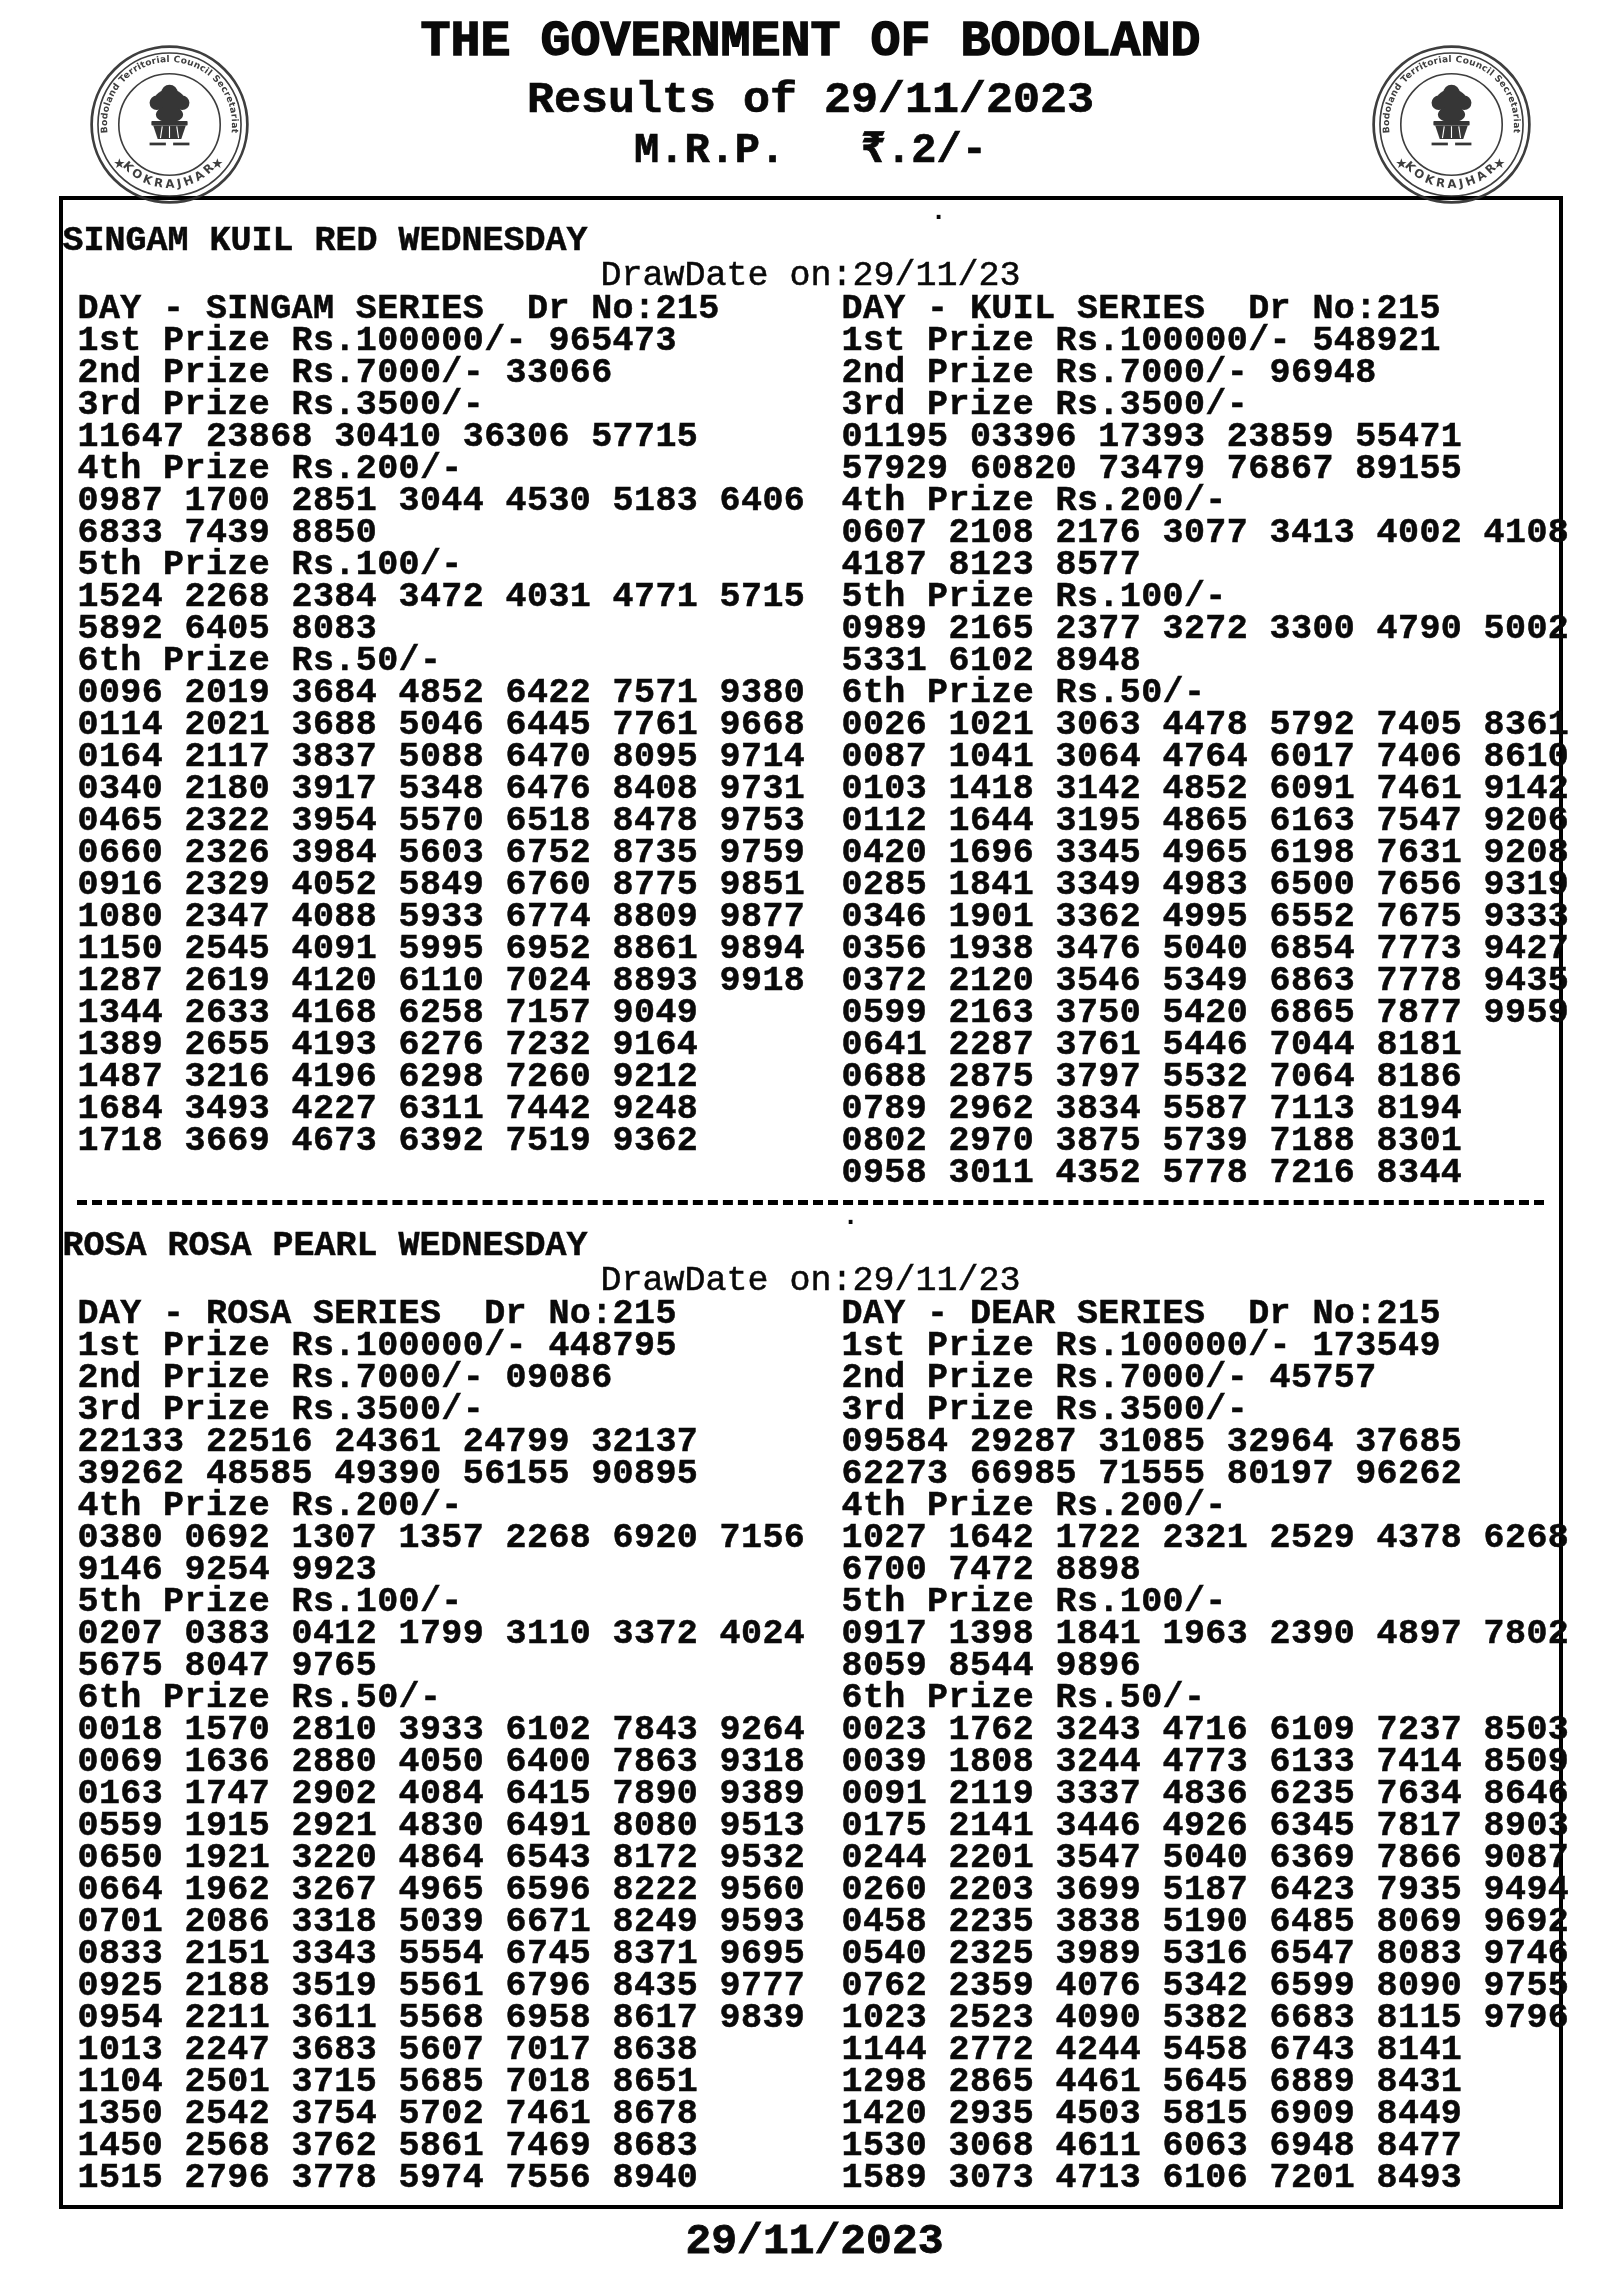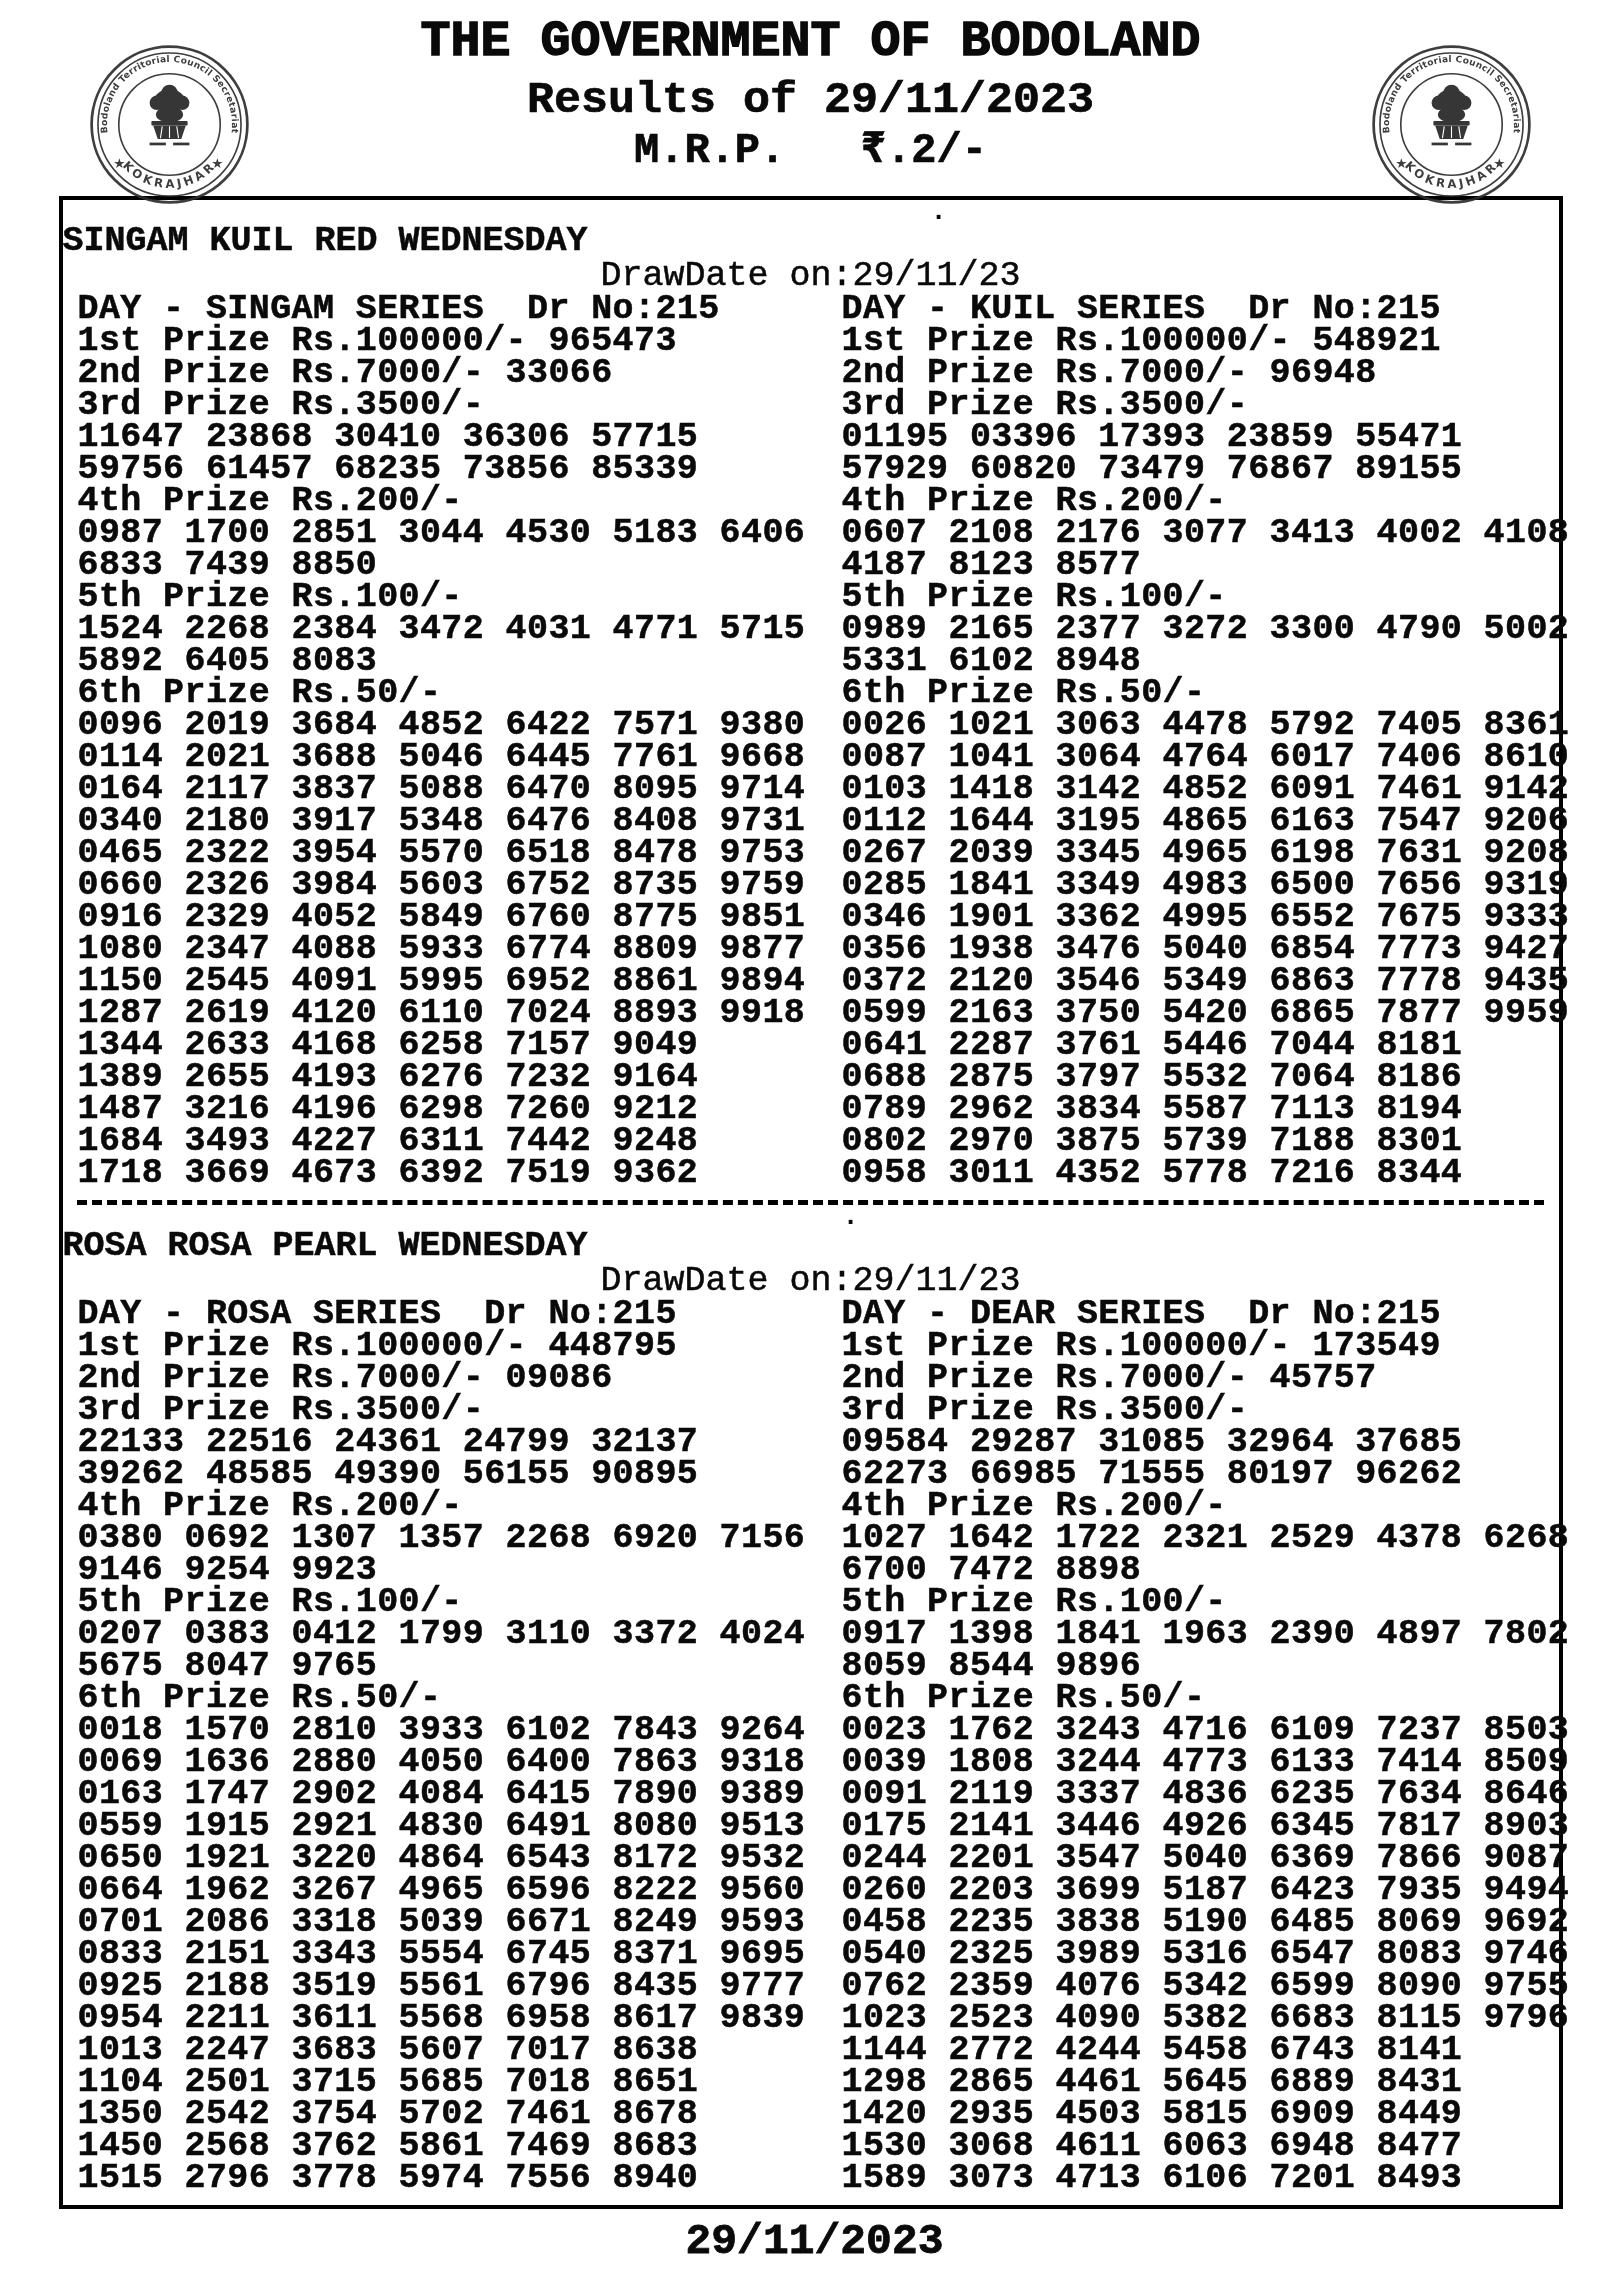--- a/index.html
+++ b/index.html
@@ -137,21 +137,20 @@
       <div class="dot-line"><span>.</span></div>
       <h2 class="sec-title">SINGAM KUIL RED WEDNESDAY</h2>
       <div class="sec-drawdate">DrawDate on:29/11/23</div>
       <div class="cols">
         <div class="col col1">
             <div class="line">DAY - SINGAM SERIES  Dr No:215</div>
             <div class="line">1st Prize Rs.100000/- 965473</div>
             <div class="line">2nd Prize Rs.7000/- 33066</div>
             <div class="line">3rd Prize Rs.3500/-</div>
             <div class="line">11647 23868 30410 36306 57715</div>
-            <div class="line">59756 61457 68235 73856 85339</div>
             <div class="line">4th Prize Rs.200/-</div>
             <div class="line">0987 1700 2851 3044 4530 5183 6406</div>
             <div class="line">6833 7439 8850</div>
             <div class="line">5th Prize Rs.100/-</div>
             <div class="line">1524 2268 2384 3472 4031 4771 5715</div>
             <div class="line">5892 6405 8083</div>
             <div class="line">6th Prize Rs.50/-</div>
             <div class="line">0096 2019 3684 4852 6422 7571 9380</div>
             <div class="line">0114 2021 3688 5046 6445 7761 9668</div>
             <div class="line">0164 2117 3837 5088 6470 8095 9714</div>
@@ -179,21 +178,21 @@
             <div class="line">0607 2108 2176 3077 3413 4002 4108</div>
             <div class="line">4187 8123 8577</div>
             <div class="line">5th Prize Rs.100/-</div>
             <div class="line">0989 2165 2377 3272 3300 4790 5002</div>
             <div class="line">5331 6102 8948</div>
             <div class="line">6th Prize Rs.50/-</div>
             <div class="line">0026 1021 3063 4478 5792 7405 8361</div>
             <div class="line">0087 1041 3064 4764 6017 7406 8610</div>
             <div class="line">0103 1418 3142 4852 6091 7461 9142</div>
             <div class="line">0112 1644 3195 4865 6163 7547 9206</div>
-            <div class="line">0267 2039 3345 4965 6198 7631 9208</div>
+            <div class="line">0420 1696 3345 4965 6198 7631 9208</div>
             <div class="line">0285 1841 3349 4983 6500 7656 9319</div>
             <div class="line">0346 1901 3362 4995 6552 7675 9333</div>
             <div class="line">0356 1938 3476 5040 6854 7773 9427</div>
             <div class="line">0372 2120 3546 5349 6863 7778 9435</div>
             <div class="line">0599 2163 3750 5420 6865 7877 9959</div>
             <div class="line">0641 2287 3761 5446 7044 8181</div>
             <div class="line">0688 2875 3797 5532 7064 8186</div>
             <div class="line">0789 2962 3834 5587 7113 8194</div>
             <div class="line">0802 2970 3875 5739 7188 8301</div>
             <div class="line">0958 3011 4352 5778 7216 8344</div>

